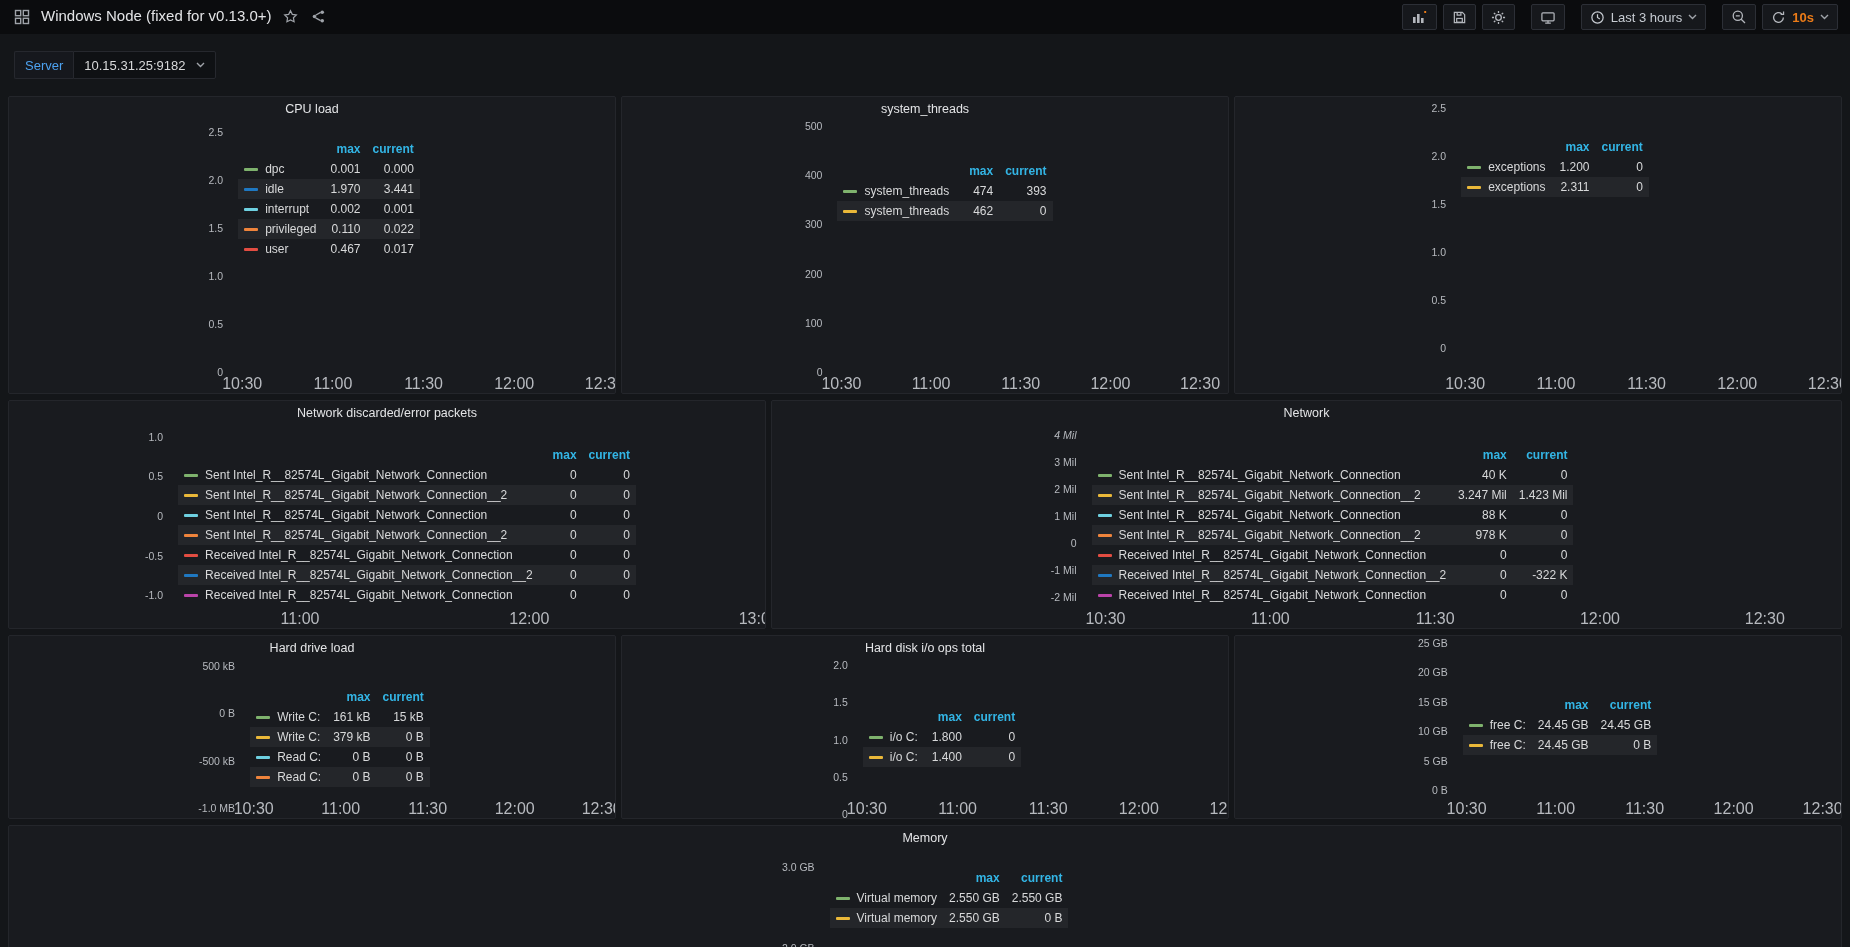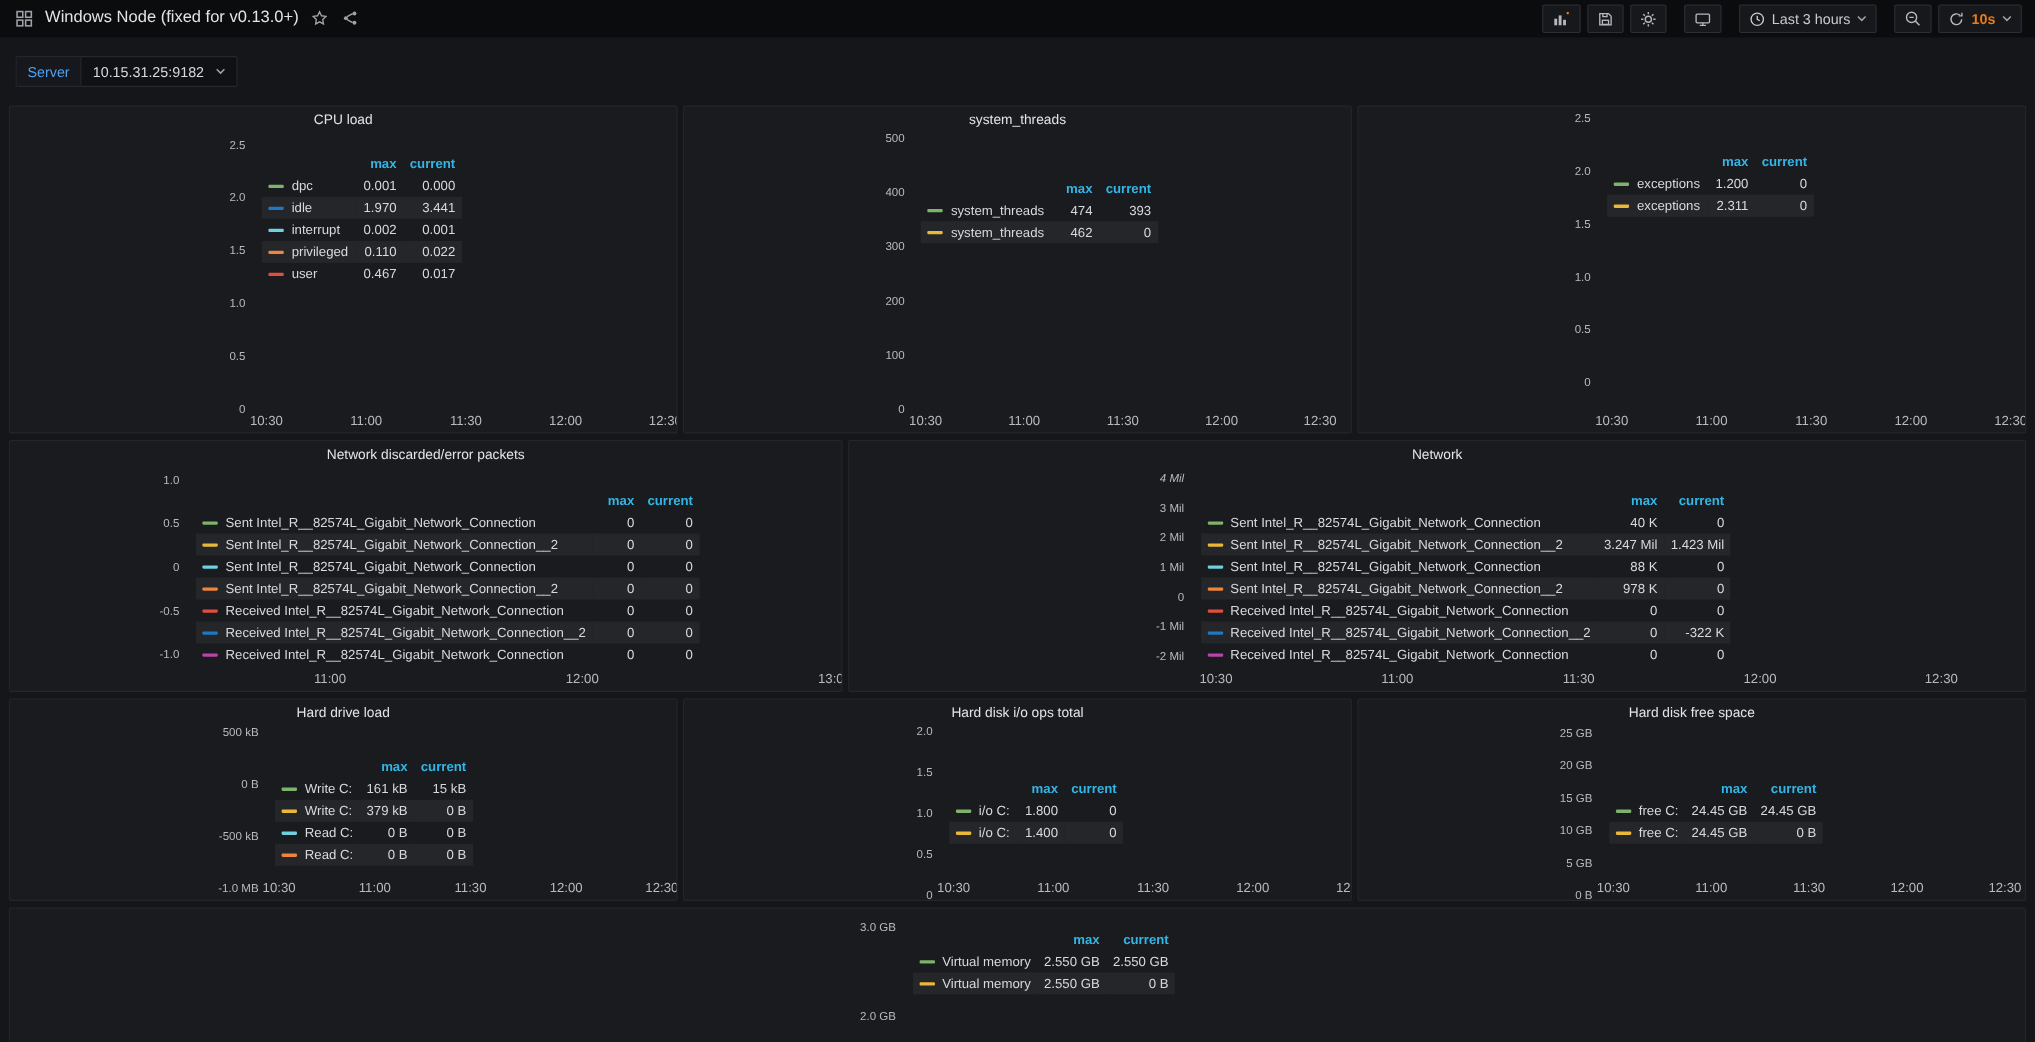--- a/index.html
+++ b/index.html
@@ -29,21 +29,21 @@
   .row { display:flex; gap:5px; margin-bottom:6px; }
   .panel { background:#191b1f; border:1px solid #24262b; border-radius:2px; display:flex; flex-direction:column; overflow:hidden;align-items:center; }
   .ptitle { margin:0; height:24px; line-height:24px; text-align:center; font-size:12.5px; font-weight:500; color:#e3e4e6; cursor:pointer; flex:none; }
   .pbody { flex:1; display:flex; min-height:0; padding:0 6px 4px 6px; }
   .chart { flex:1; min-width:0; display:grid; grid-template-columns:var(--ylw,40px) 1fr; grid-template-rows:1fr 17px; }
   .ylabels { position:relative; grid-row:1; grid-column:1; }
   .ylab { position:absolute; right:7px; transform:translateY(-50%); font-size:10.5px; color:#b7babf; white-space:nowrap; }
   .plot { position:relative; grid-row:1; grid-column:2; overflow:hidden; }
   .plot svg { position:absolute; inset:0; }
   .xlabels { position:relative; grid-row:2; grid-column:2; }
-  .xlab { position:absolute; top:3px; transform:translateX(-50%); font-size:12px; color:#b7babf; white-space:nowrap; }
+  .xlab { position:absolute; top:3px; transform:translateX(-50%); font-size:16px; color:#b7babf; white-space:nowrap; }
   .legend { flex:none; display:flex; align-items:center; padding:0 8px; overflow:hidden; }
   .ltable { border-collapse:collapse; font-size:12px; color:#d8d9da; }
   .ltable td { padding:3px 6px; white-space:nowrap; }
   .lh { color:#33b5e5; font-weight:700; text-align:right; }
   .lname { text-align:left; cursor:pointer; }
   .dash { display:inline-block; width:14px; height:3px; border-radius:1px; margin-right:7px; vertical-align:middle; }
   .lval { text-align:right; min-width:44px; }
   .zeb { background:rgba(255,255,255,0.05); }
 </style>
 </head>
@@ -659,21 +659,20 @@
                   <td class="lname"><i class="dash" style="background: rgb(234, 184, 57);"></i>i/o C:</td>
                   <td class="lval">1.400</td>
                   <td class="lval">0</td>
                 </tr>
               </tbody>
             </table>
           </div>
       </div>
     </section>
     <section class="panel" style="flex:1">
-      <h2 class="ptitle">Hard disk free space</h2>
       <div class="pbody">
         <div class="chart" style="--ylw:44px">
           <div class="ylabels">
               <span class="ylab" style="top: 154px;">0 B</span>
               <span class="ylab" style="top: 124.611px;">5 GB</span>
               <span class="ylab" style="top: 95.2214px;">10 GB</span>
               <span class="ylab" style="top: 65.8321px;">15 GB</span>
               <span class="ylab" style="top: 36.4427px;">20 GB</span>
               <span class="ylab" style="top: 7.05344px;">25 GB</span>
             </div>
@@ -726,20 +725,21 @@
                 </tr>
               </tbody>
             </table>
           </div>
       </div>
     </section>
   </div>
 
   <div class="row" style="height:260px">
     <section class="panel" style="flex:1">
+      <h2 class="ptitle">Memory</h2>
       <div class="pbody">
         <div class="chart" style="--ylw:48px">
           <div class="ylabels">
               <span class="ylab" style="top: 16.8651px; margin-left: 28px;">3.0 GB</span>
               <span class="ylab" style="top: 58.5073px; margin-top: 39px;">2.0 GB</span>
             </div>
           <div class="plot">
               <svg width="1756" height="213">
                 <line x1="39.022222222222226" y1="0" x2="39.022222222222226" y2="213" stroke="#26282d"></line>
                 <line x1="331.68888888888887" y1="0" x2="331.68888888888887" y2="213" stroke="#26282d"></line>

